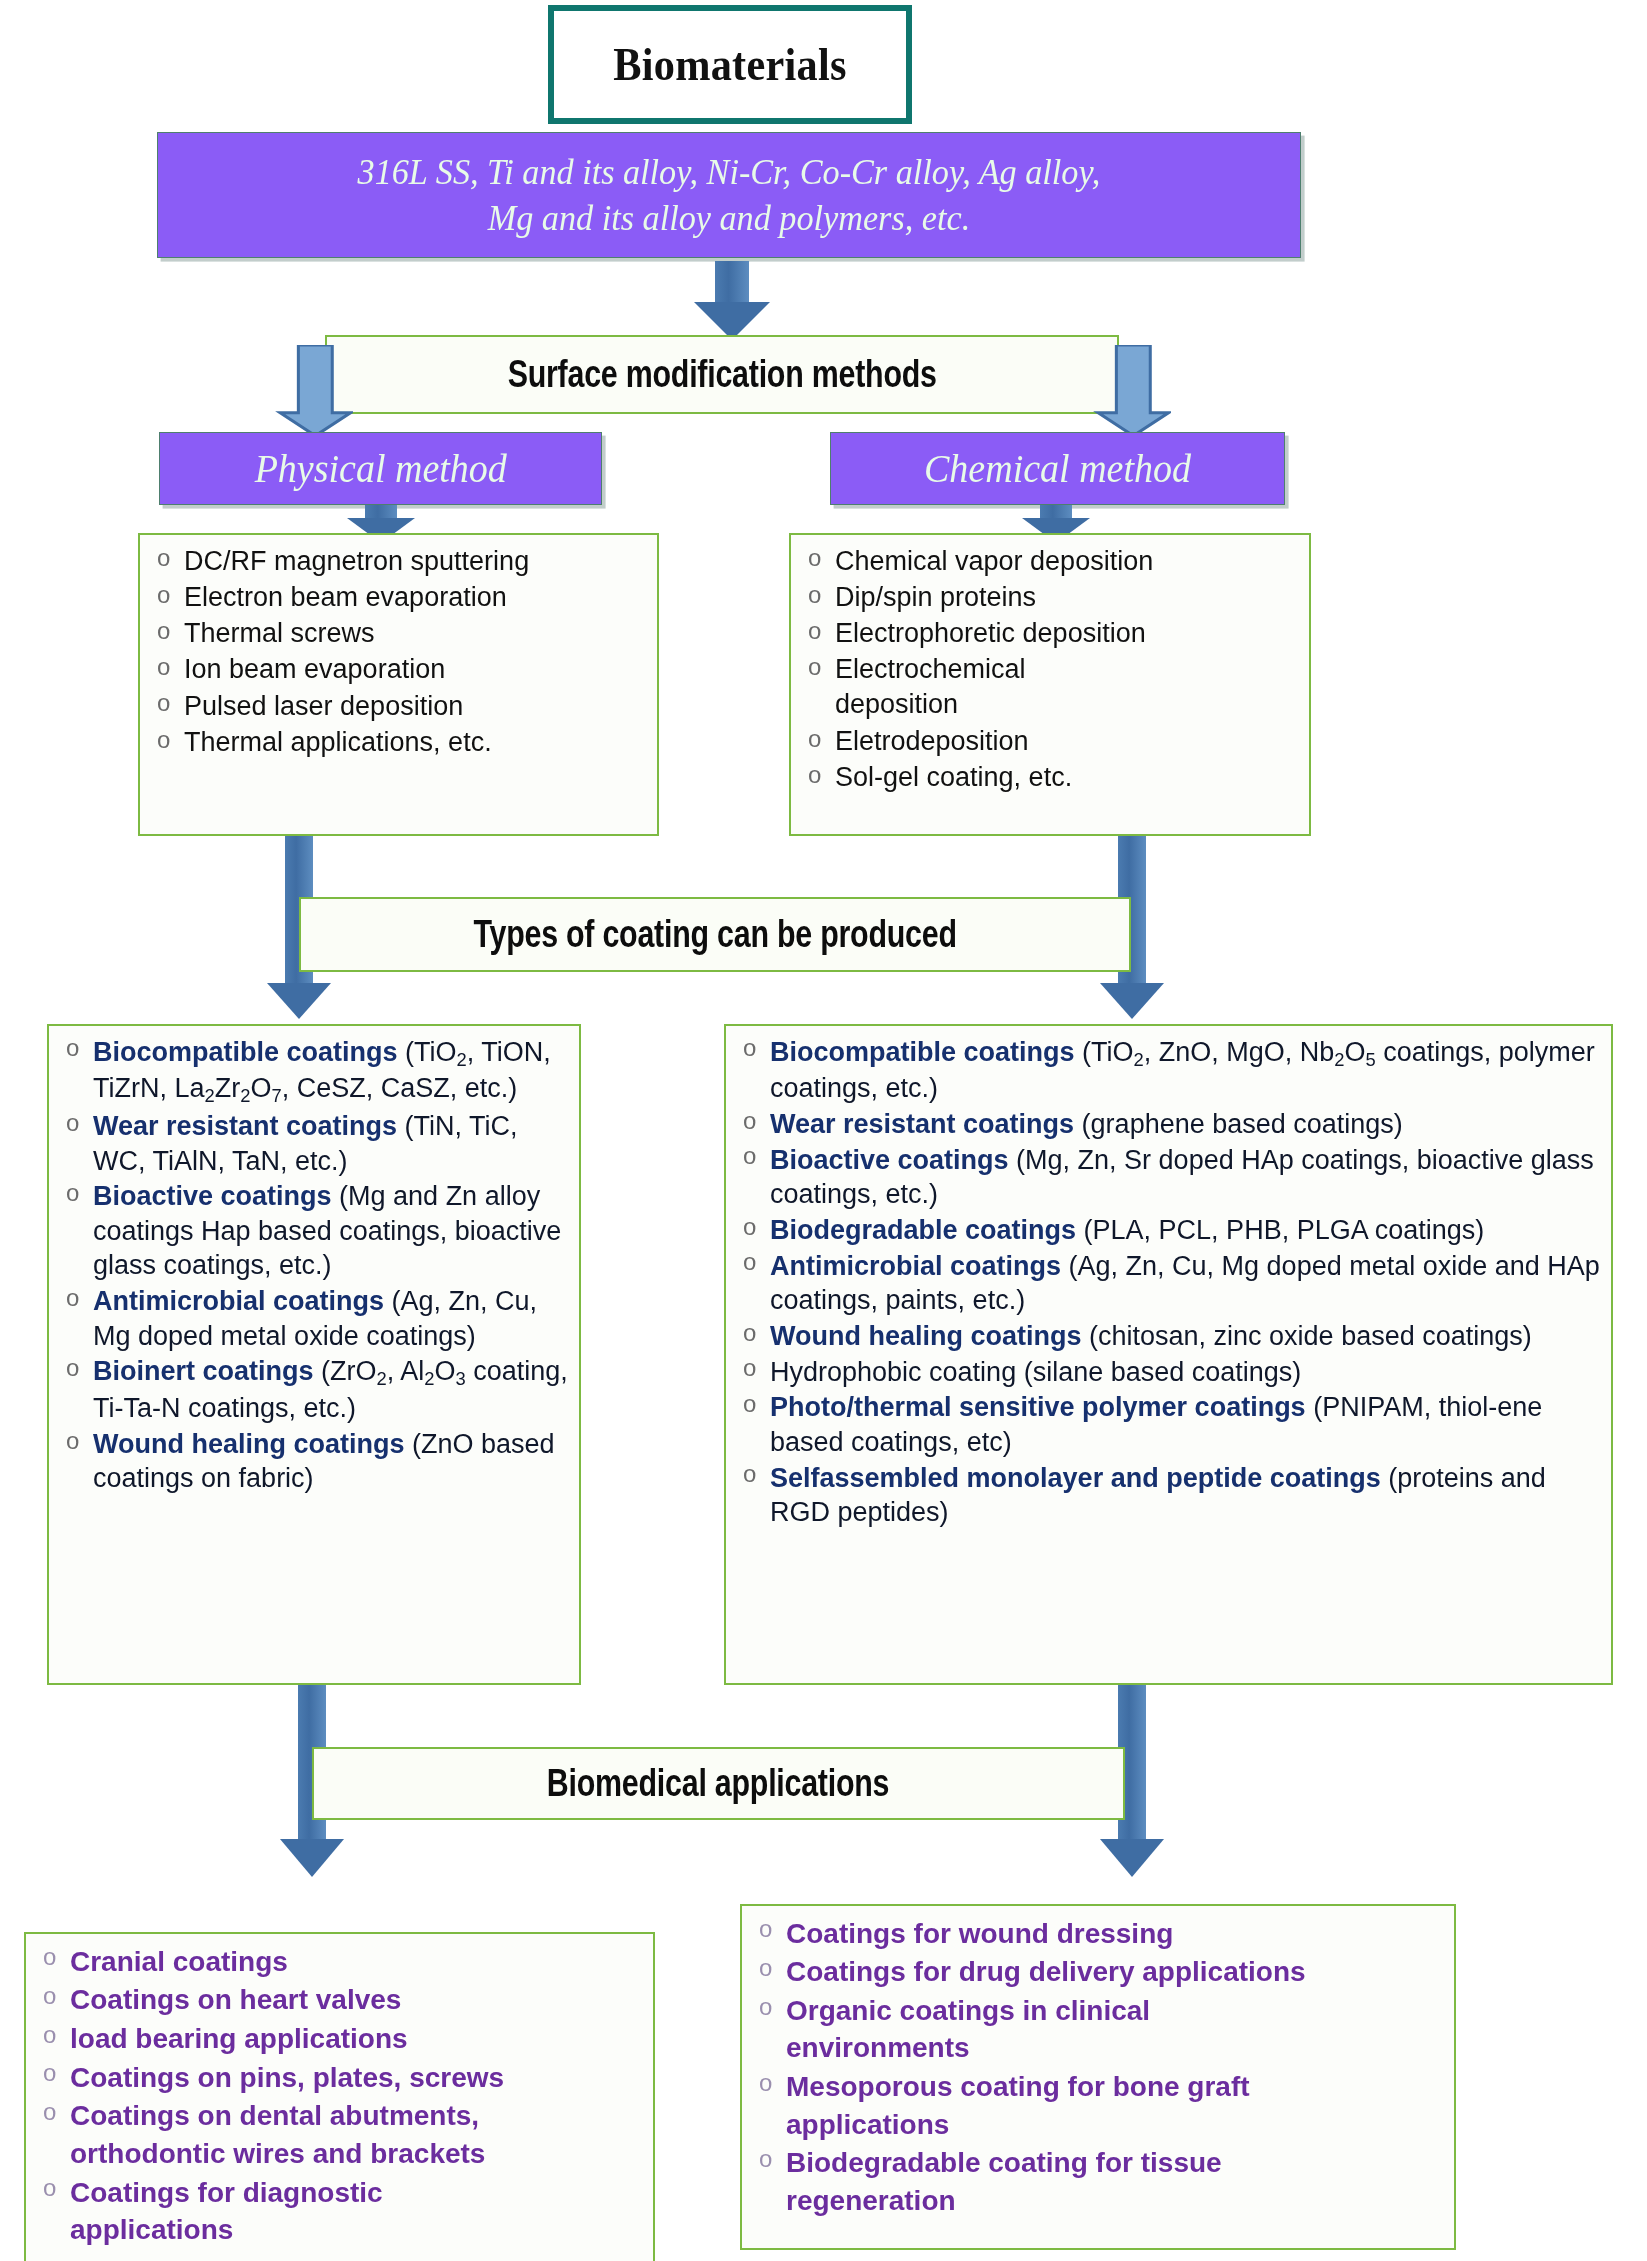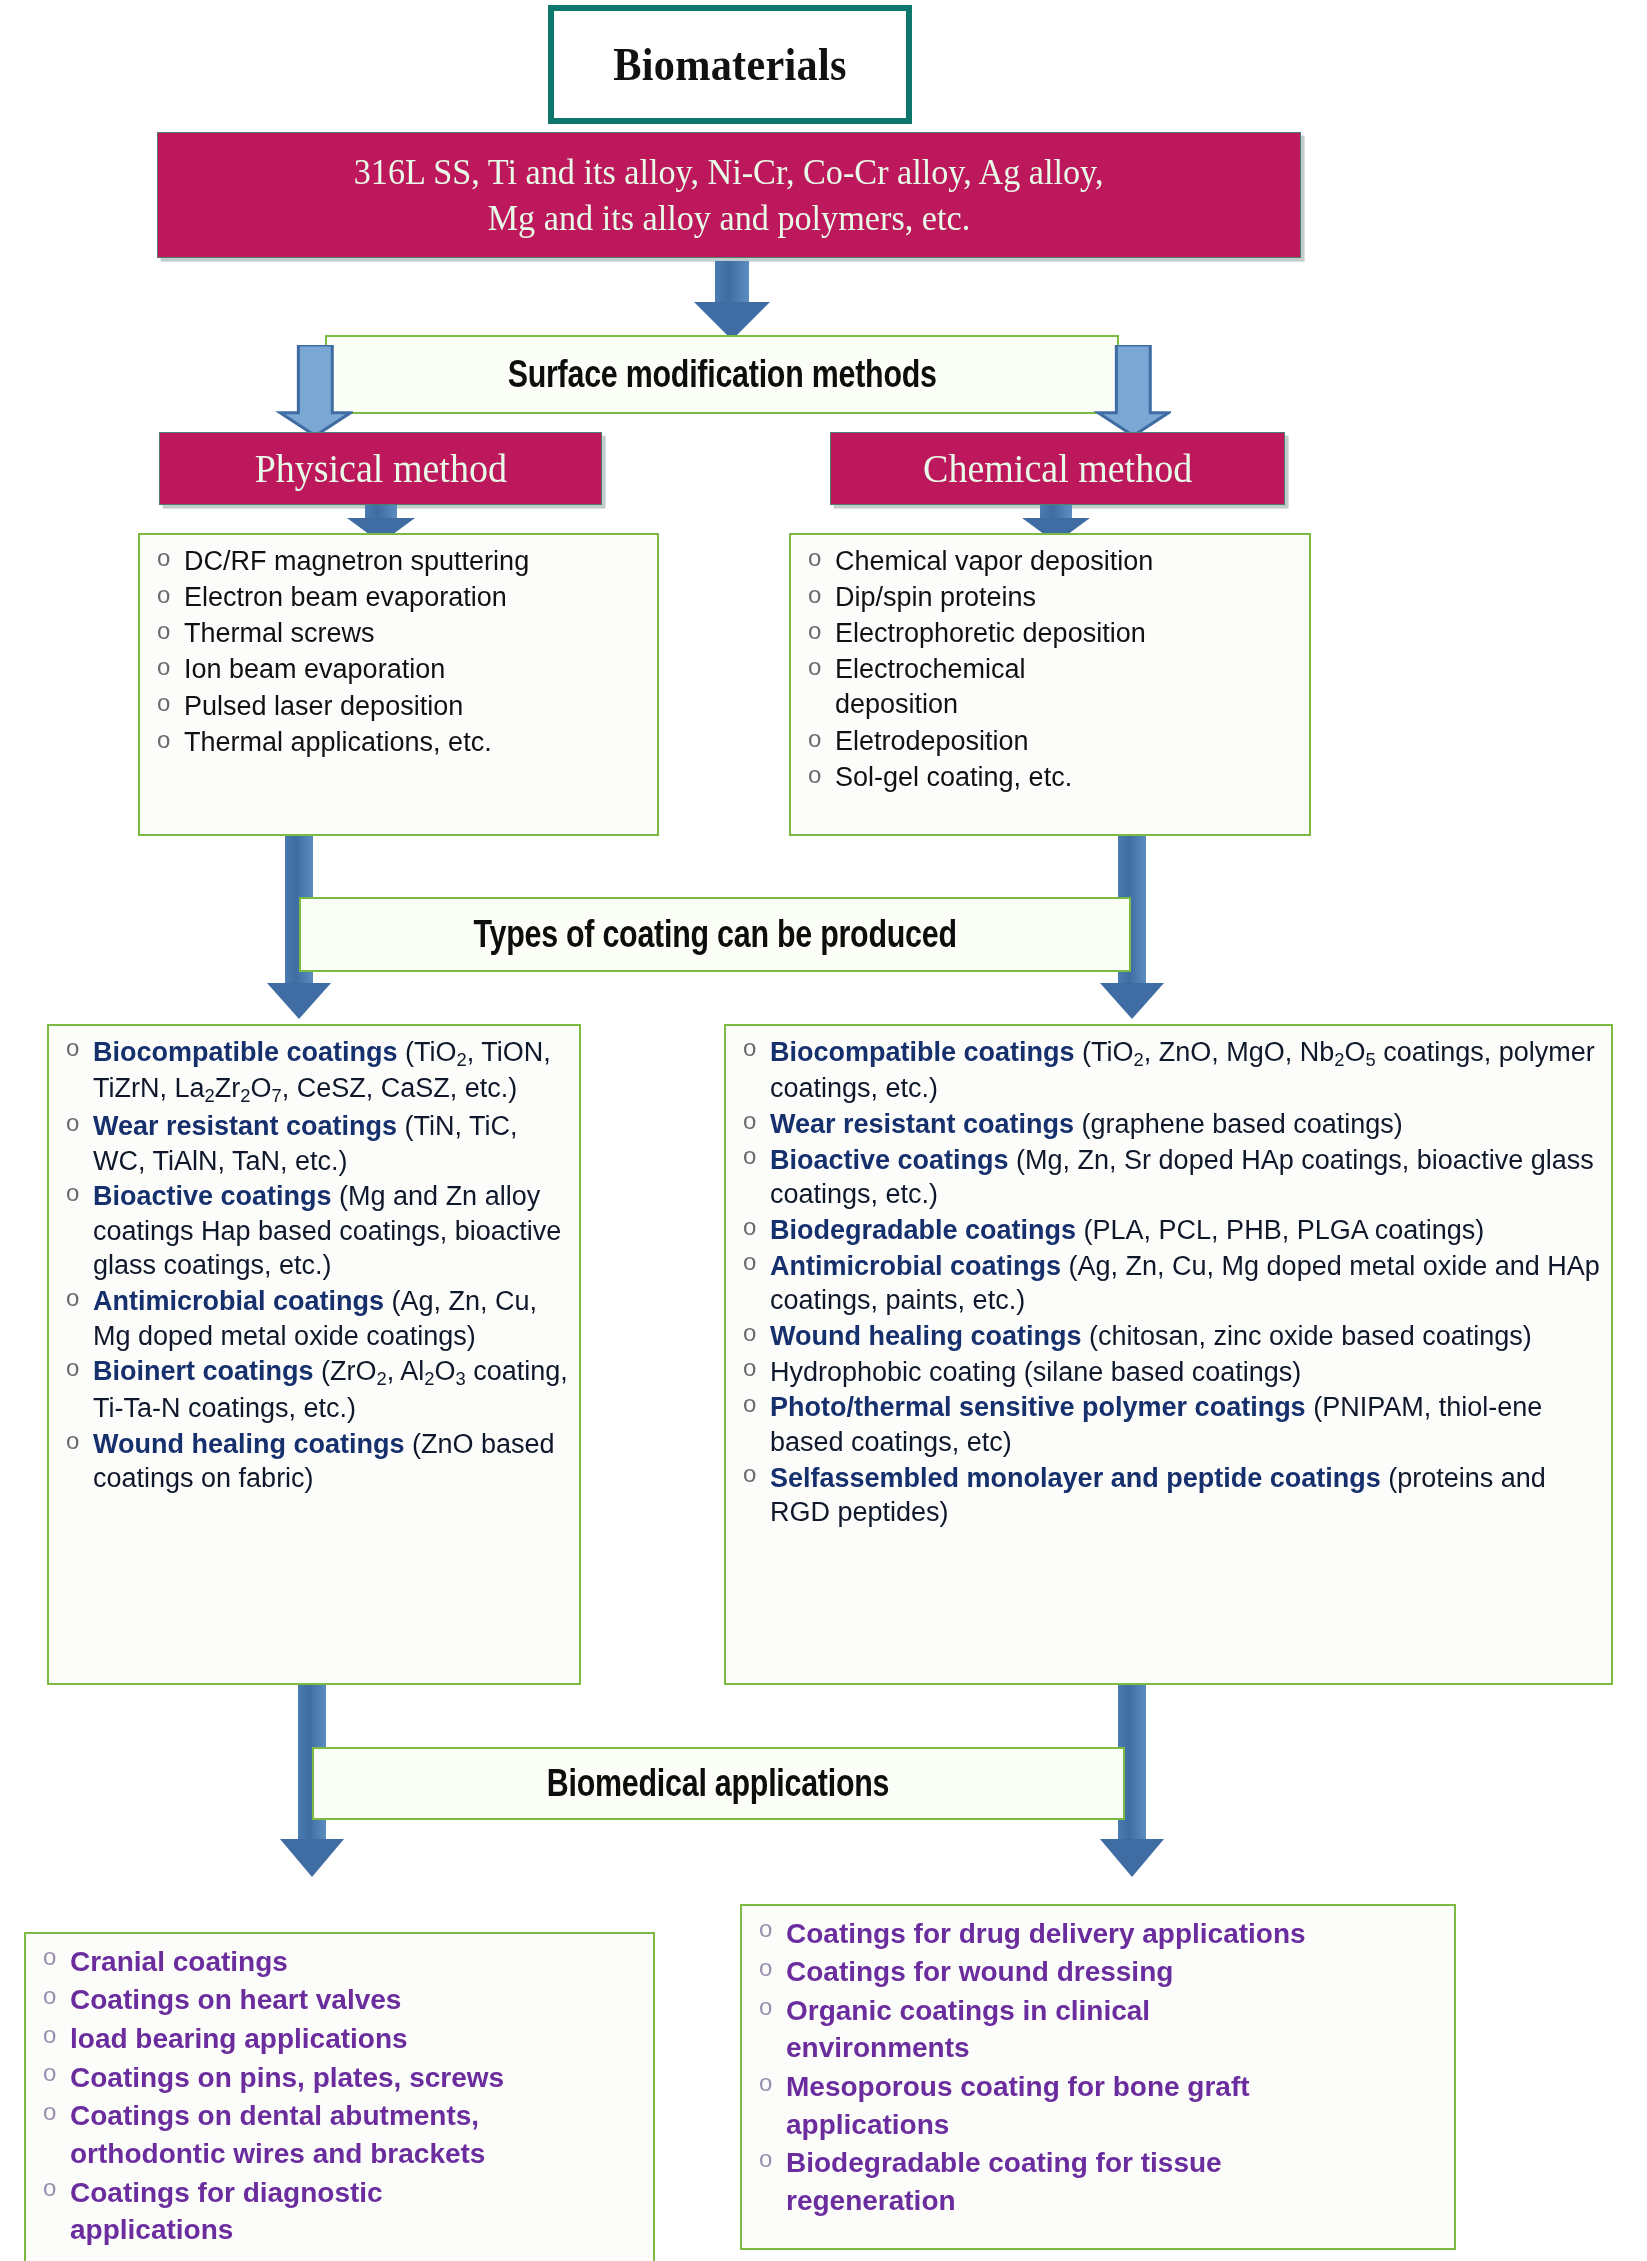--- a/index.html
+++ b/index.html
@@ -21,25 +21,26 @@
   }
   .title-box .txt{
     font-family:"Liberation Serif","DejaVu Serif",serif;
     font-weight:bold;color:#111111;
     font-size:46px;letter-spacing:0.3px;
     transform:scaleX(.92);
   }
 
   
   .green-band{
-    background:#be185d;
+    background:#8b5cf6;
     border:1.8px solid #4e7f6e;
     display:flex;align-items:center;justify-content:center;
     text-align:center;
     box-shadow:3.6px 3.6px 0 rgba(120,145,140,.45);
+    font-style:italic;
   }
   .green-band .txt{
     font-family:"Liberation Serif","DejaVu Serif",serif;
     color:#e8fbe8;line-height:1.28;
     font-size:36px;transform:scaleX(.95);
   }
   .green-band.small .txt{font-size:40px;}
 
   
   .green-outline{
@@ -259,22 +260,22 @@
       <li>Coatings on heart valves</li>
       <li>load bearing applications</li>
       <li>Coatings on pins, plates, screws</li>
       <li style="max-width:534px;">Coatings on dental abutments, orthodontic wires and brackets</li>
       <li style="max-width:376px;">Coatings for diagnostic applications</li>
     </ul>
   </div>
 
   <div class="node list-box" style="left:740px;top:1904px;width:716px;height:346px;">
     <ul class="bul purple-list">
+      <li>Coatings for wound dressing</li>
       <li>Coatings for drug delivery applications</li>
-      <li>Coatings for wound dressing</li>
       <li style="max-width:388px;">Organic coatings in clinical environments</li>
       <li style="max-width:558px;">Mesoporous coating for bone graft applications</li>
       <li style="max-width:534px;">Biodegradable coating for tissue regeneration</li>
     </ul>
   </div>
 
 </div>
 
 
 </body></html>

